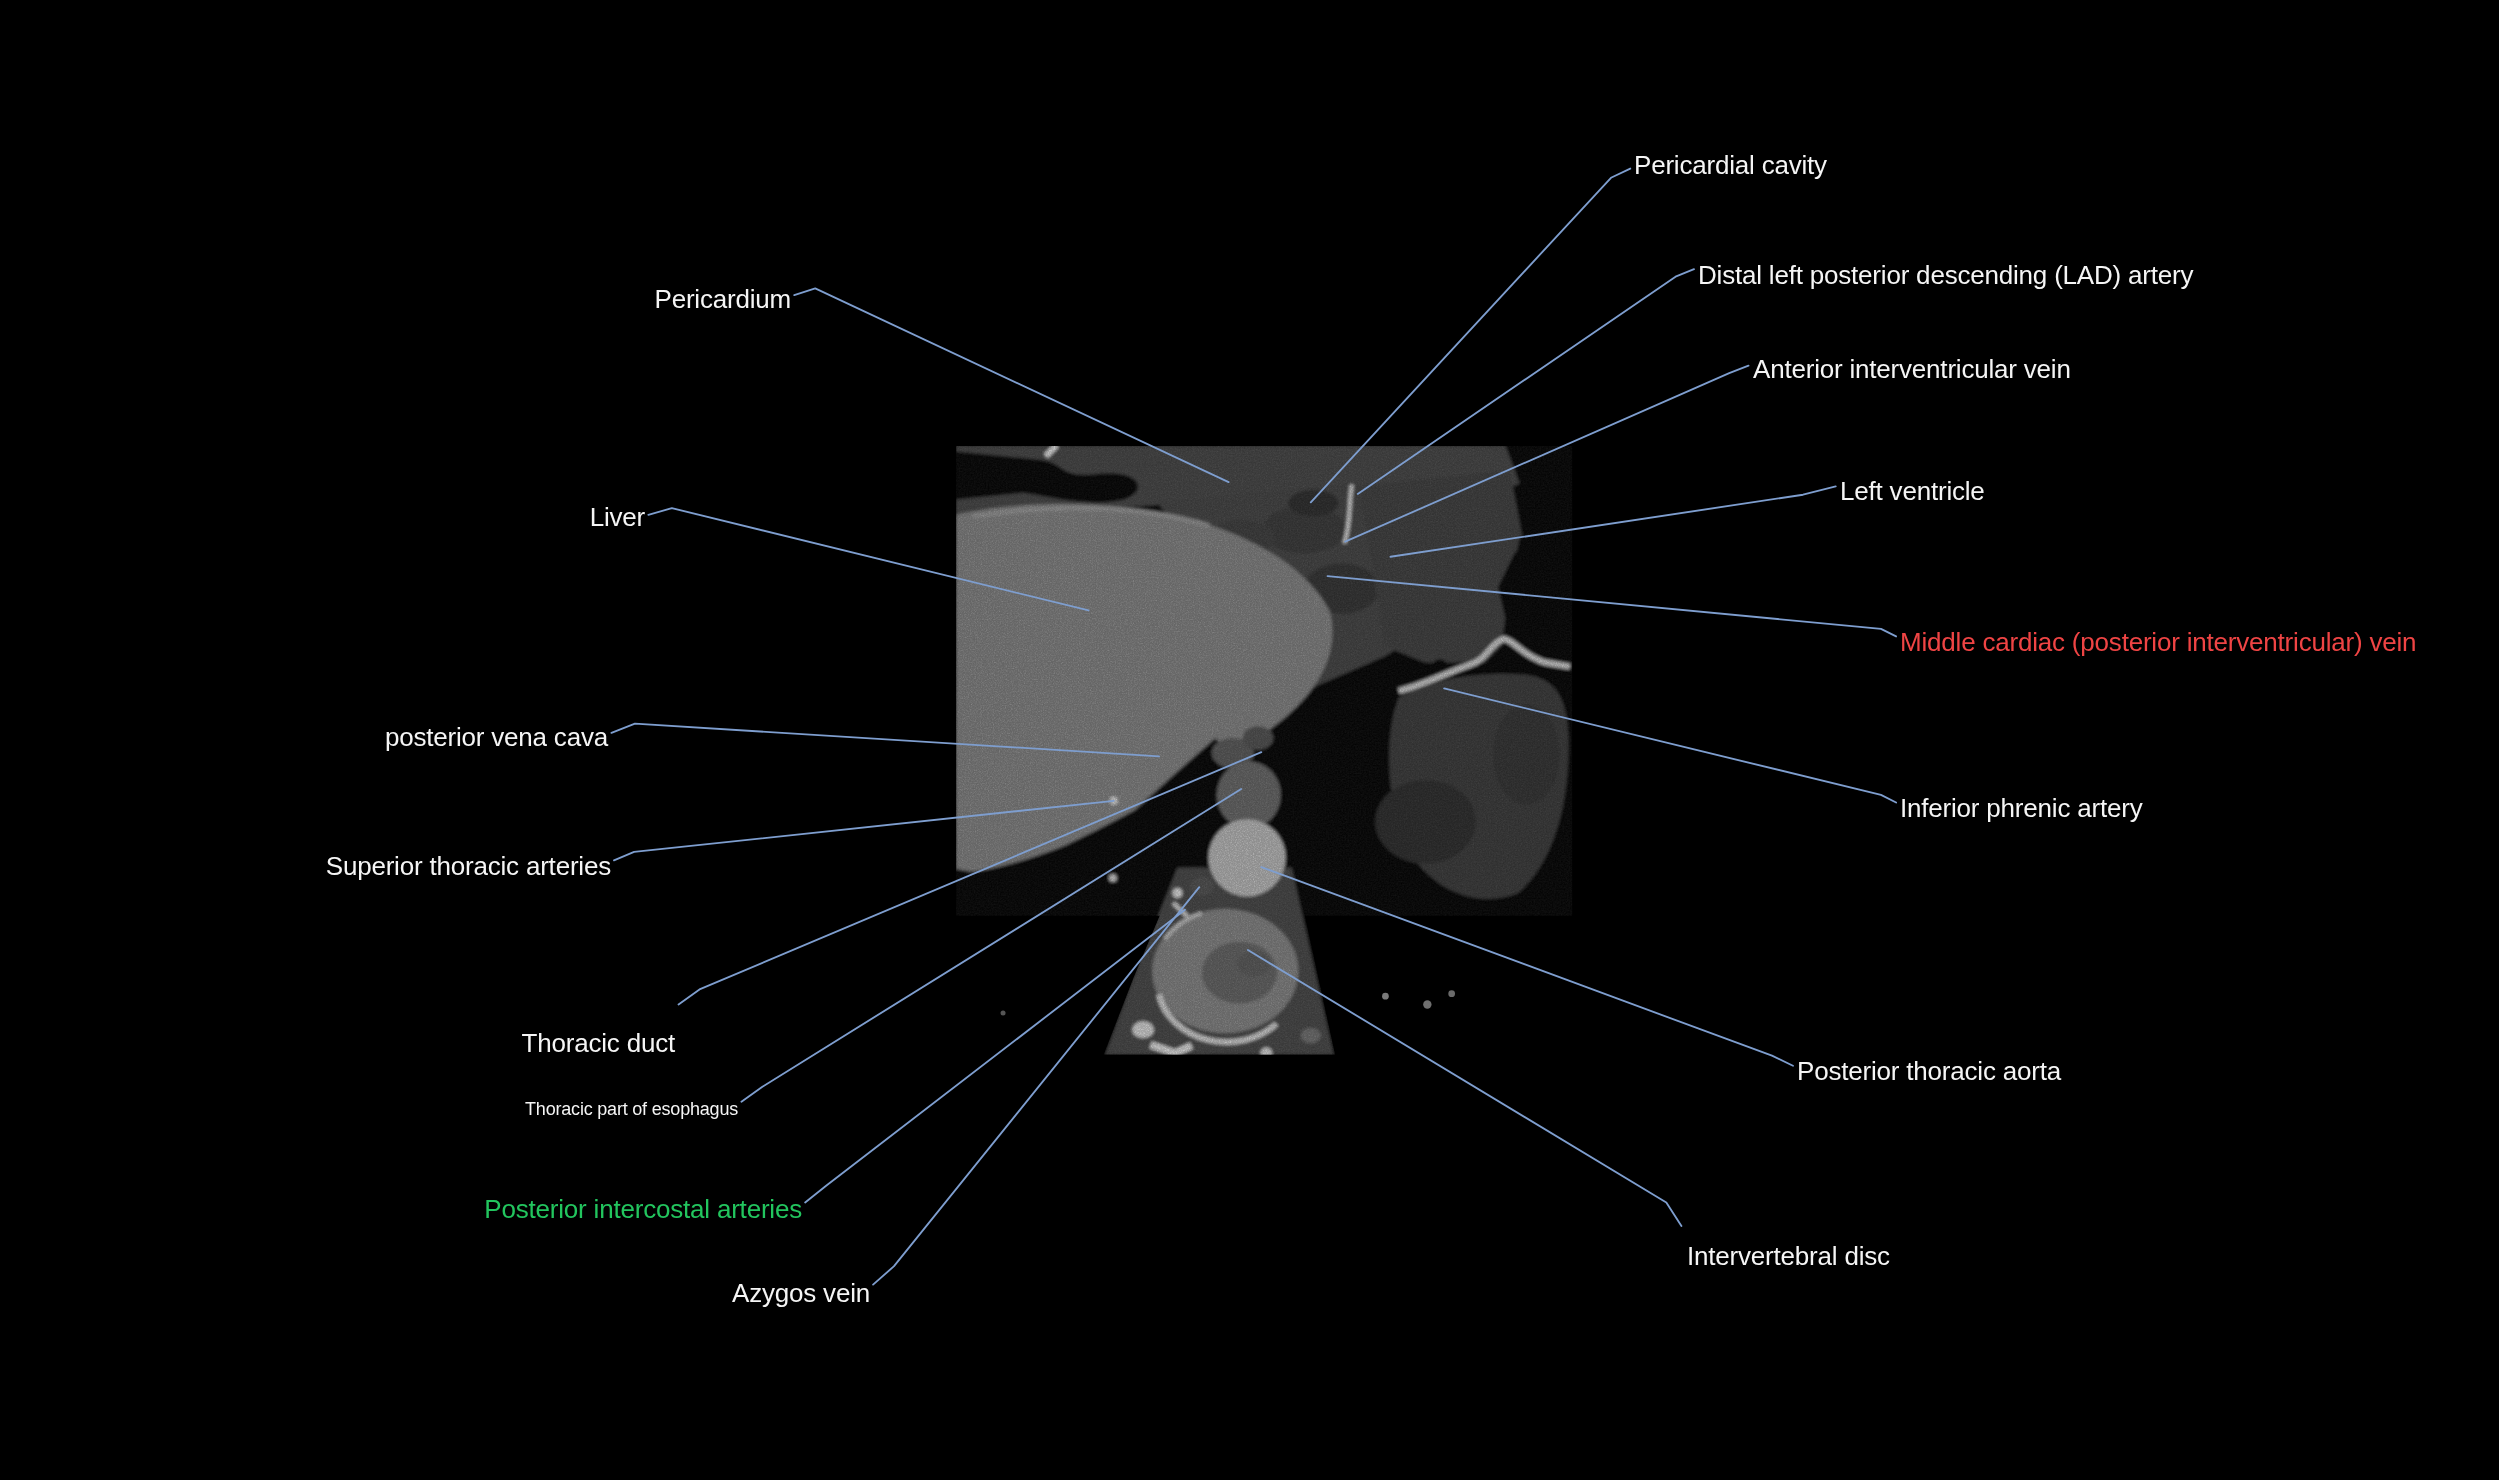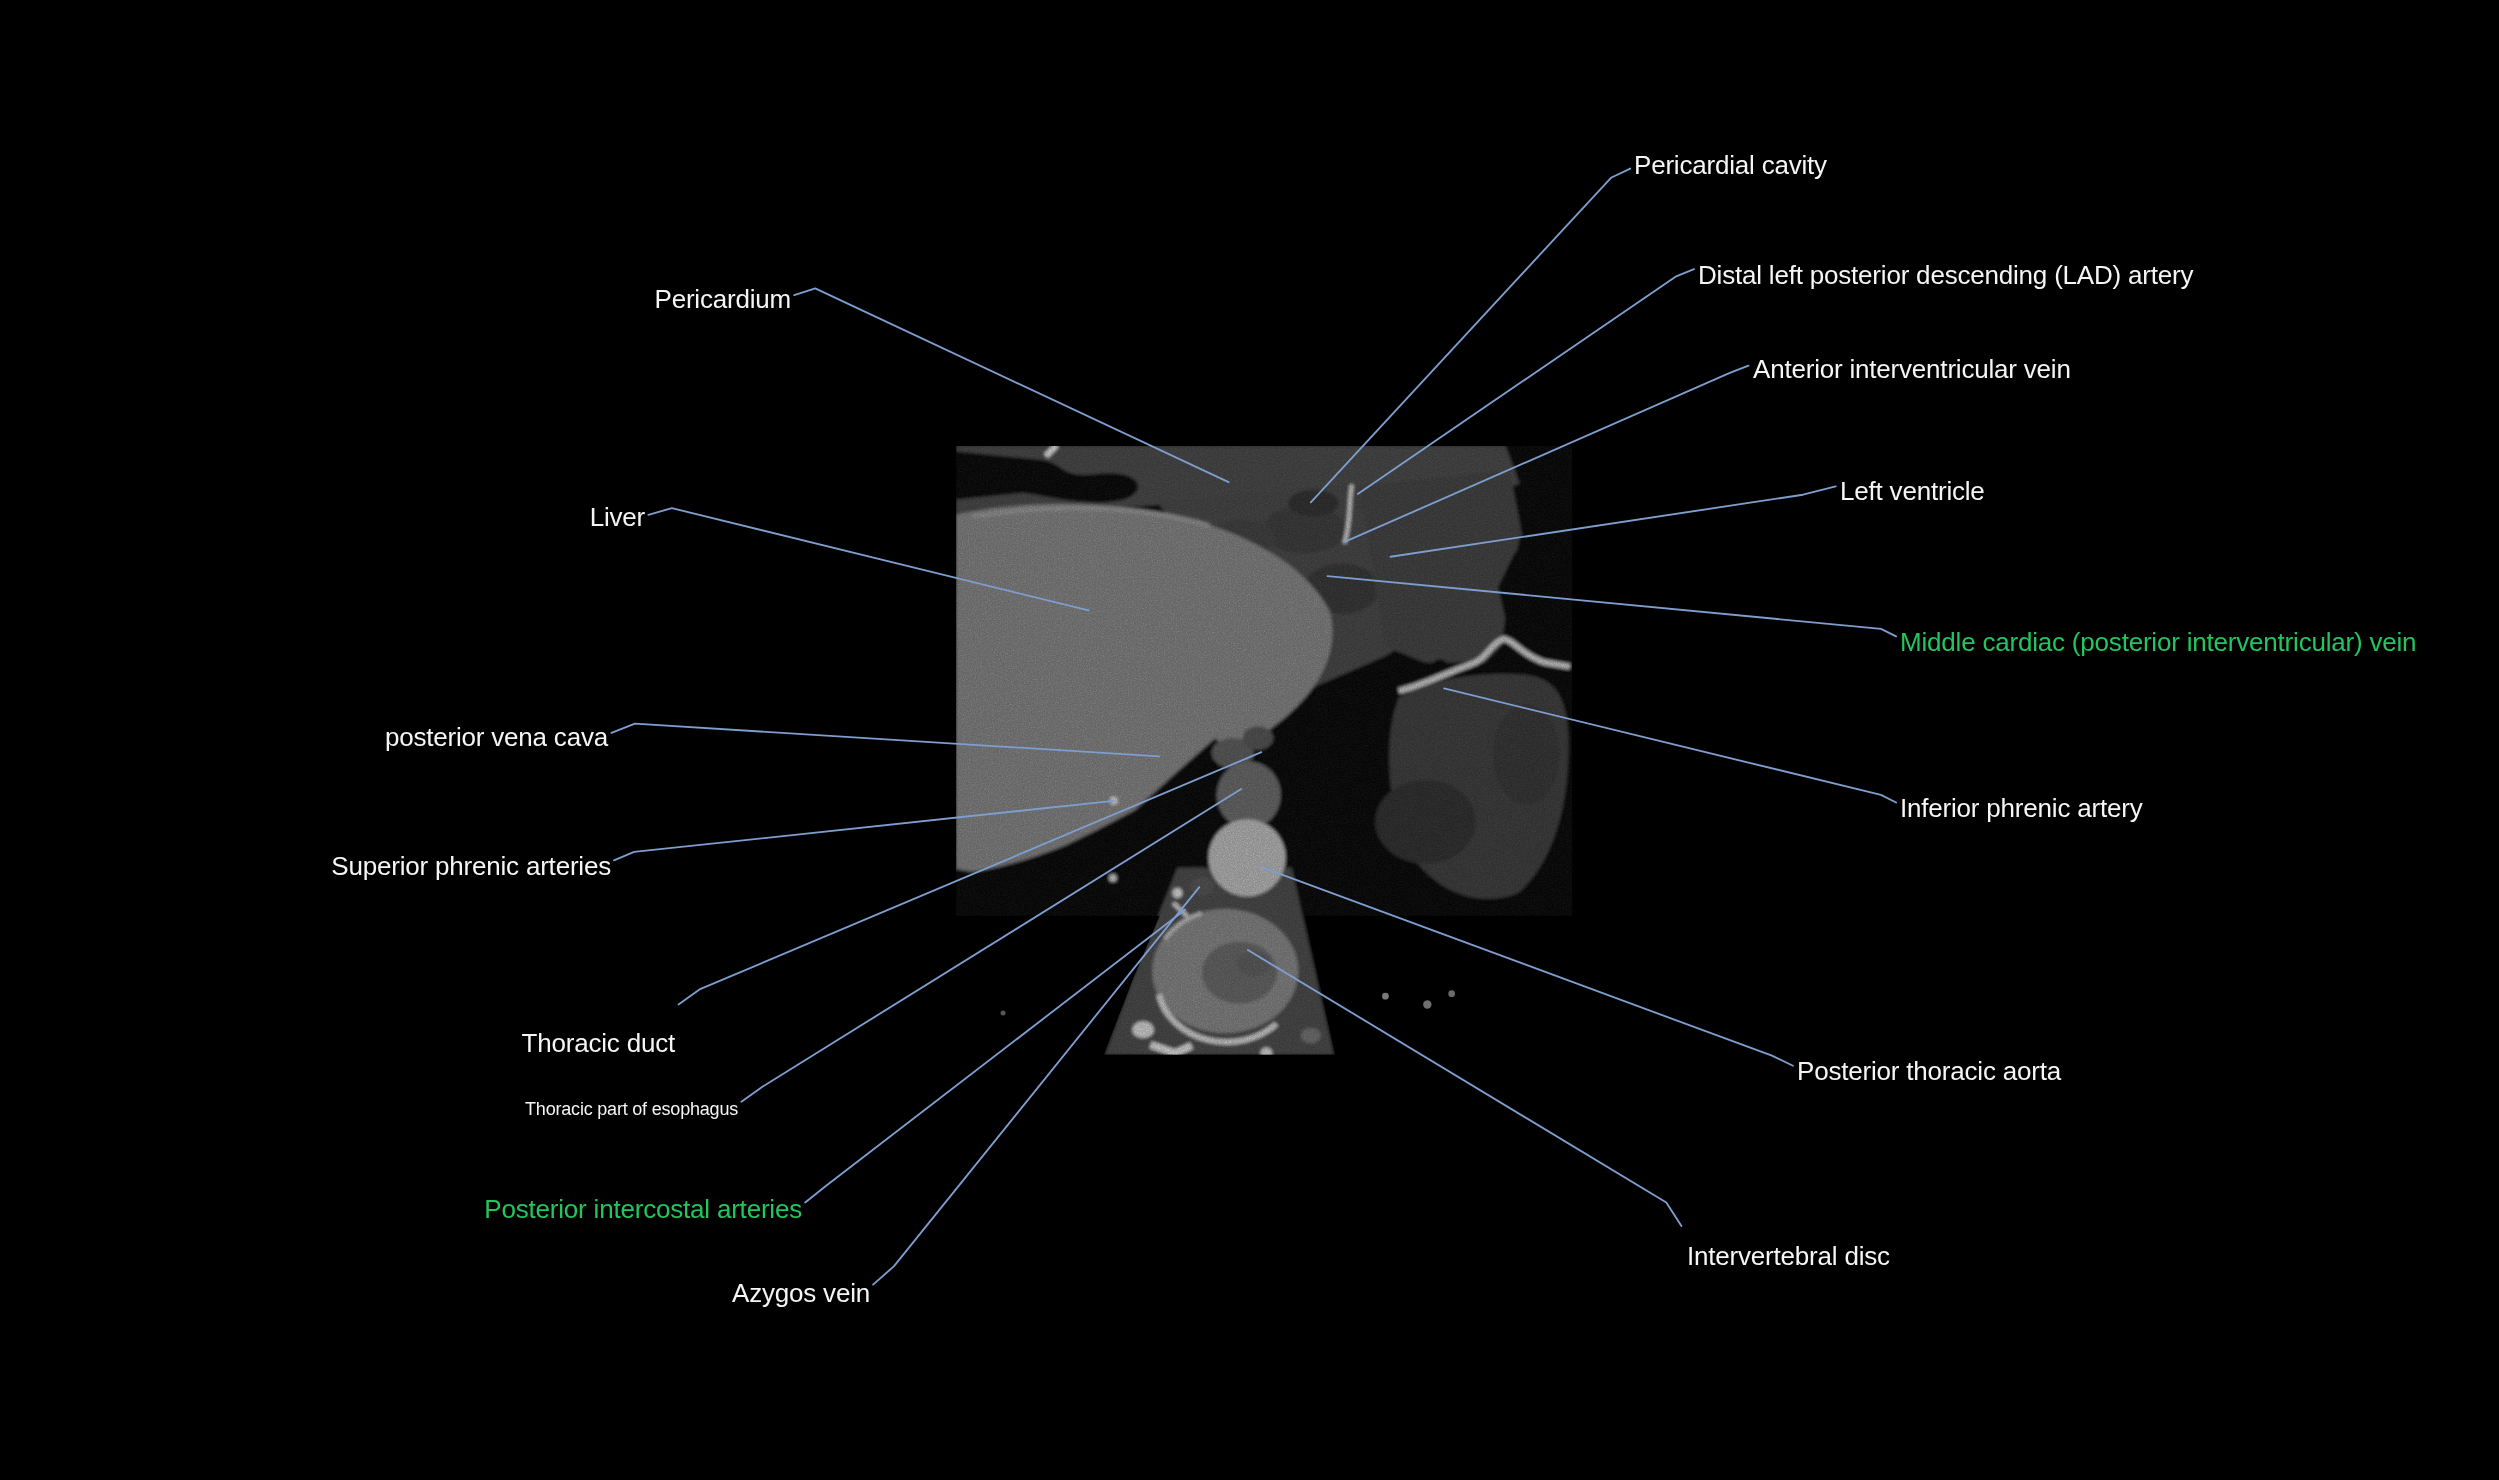--- a/index.html
+++ b/index.html
@@ -149,29 +149,29 @@
         <polyline points="2261,957 2243,948 1722,821" fill="none" stroke="#7e9ecf" stroke-width="2.2" stroke-linejoin="round" stroke-linecap="round"></polyline>
         <polyline points="2138,1271 2113,1259 1504,1034" fill="none" stroke="#7e9ecf" stroke-width="2.2" stroke-linejoin="round" stroke-linecap="round"></polyline>
         <polyline points="2005,1462 1987,1434 1488,1133" fill="none" stroke="#7e9ecf" stroke-width="2.2" stroke-linejoin="round" stroke-linecap="round"></polyline>
       </g>
   </svg>
 
   <div id="labels">
       <div class="label" style="right: 1709px; top: 299px; color: rgb(245, 245, 245); font-size: 26px;">Pericardium</div>
       <div class="label" style="right: 1855px; top: 517px; color: rgb(245, 245, 245); font-size: 26px; margin-left: 36px;">Liver</div>
       <div class="label" style="right: 1892px; top: 737px; color: rgb(245, 245, 245); font-size: 26px;">posterior vena cava</div>
-      <div class="label" style="right: 1889px; top: 866px; color: rgb(245, 245, 245); font-size: 26px;">Superior phrenic arteries</div>
+      <div class="label" style="right: 1889px; top: 866px; color: rgb(245, 245, 245); font-size: 26px;">Superior thoracic arteries</div>
       <div class="label" style="right: 1825px; top: 1043px; color: rgb(245, 245, 245); font-size: 26px;">Thoracic duct</div>
       <div class="label" style="right: 1762px; top: 1109px; color: rgb(245, 245, 245); font-size: 18px;">Thoracic part of esophagus</div>
       <div class="label" style="right: 1698px; top: 1209px; color: #22c55e; font-size: 26px;">Posterior intercostal arteries</div>
       <div class="label" style="right: 1630px; top: 1293px; color: rgb(245, 245, 245); font-size: 26px;">Azygos vein</div>
       <div class="label" style="left: 1634px; top: 165px; color: rgb(245, 245, 245); font-size: 26px;">Pericardial cavity</div>
       <div class="label" style="left: 1698px; top: 275px; color: rgb(245, 245, 245); font-size: 26px;">Distal left posterior descending (LAD) artery</div>
       <div class="label" style="left: 1753px; top: 369px; color: rgb(245, 245, 245); font-size: 26px;">Anterior interventricular vein</div>
       <div class="label" style="left: 1840px; top: 491px; color: rgb(245, 245, 245); font-size: 26px;">Left ventricle</div>
-      <div class="label" style="left: 1900px; top: 642px; color: #22c55e; font-size: 26px;">Middle cardiac (posterior interventricular) vein</div>
+      <div class="label" style="left: 1900px; top: 642px; color: #ef4444; font-size: 26px;">Middle cardiac (posterior interventricular) vein</div>
       <div class="label" style="left: 1900px; top: 808px; color: rgb(245, 245, 245); font-size: 26px;">Inferior phrenic artery</div>
       <div class="label" style="left: 1797px; top: 1071px; color: rgb(245, 245, 245); font-size: 26px;">Posterior thoracic aorta</div>
       <div class="label" style="left: 1687px; top: 1242px; color: rgb(245, 245, 245); font-size: 26px; margin-top: 14px;">Intervertebral disc</div>
     </div>
 
 </div>
 
 
 </body></html>

